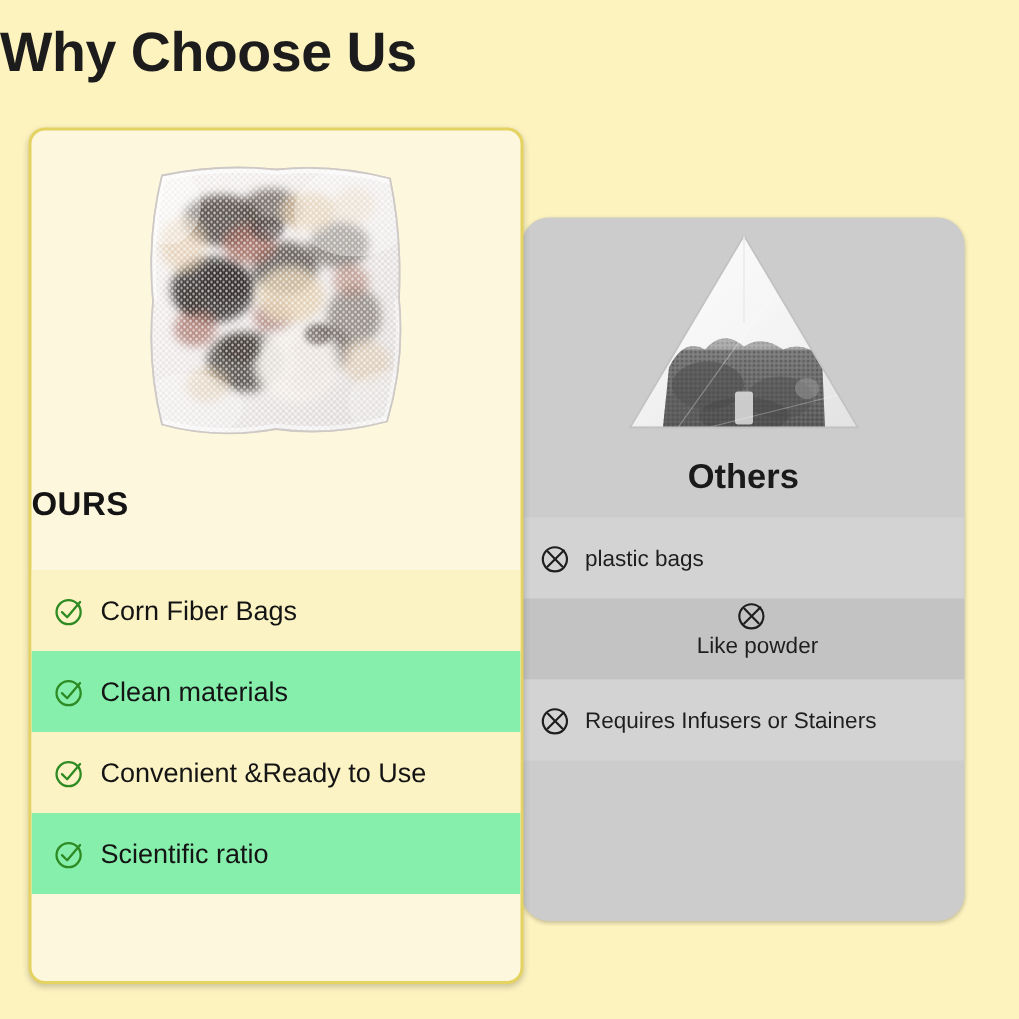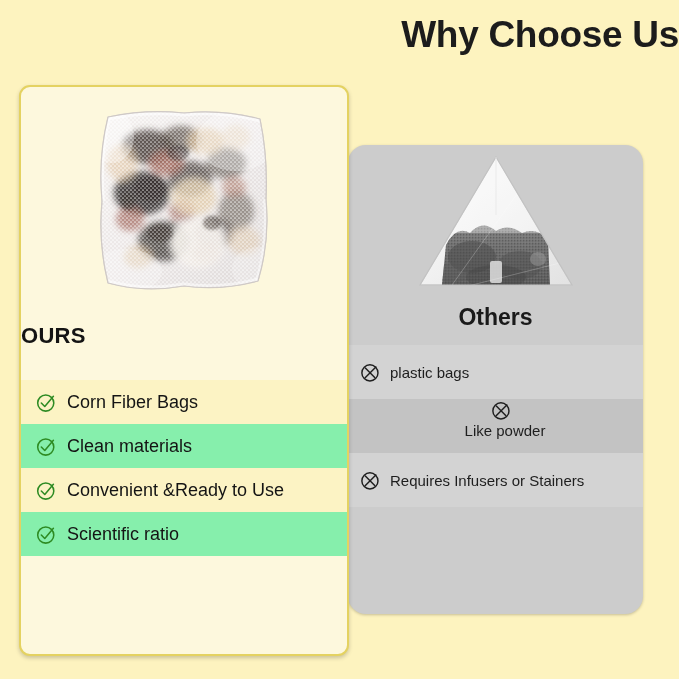--- a/index.html
+++ b/index.html
@@ -14,21 +14,21 @@
     overflow: hidden;
     position: relative;
   }
 
   
   .page-title {
     position: absolute;
     top: 14px;
     left: 0;
     width: 679px;
-    text-align: right;
+    text-align: left;
     font-size: 37px;
     font-weight: bold;
     color: #1c1c1c;
     letter-spacing: -0.3px;
     font-family: "Liberation Sans", sans-serif;
   }
 
   
   .compare-area {
     position: absolute;
@@ -126,21 +126,21 @@
     color: #141414;
     letter-spacing: 0.3px;
   }
   .ours-rows {
     position: absolute;
     top: 293px;
     left: 0;
     width: 326px;
   }
   .row-our {
-    height: 44px;
+    height: 54px;
     display: flex;
     align-items: center;
     padding-left: 14px;
     box-sizing: border-box;
   }
   .row-our.shade-a { background: #fcf3c4; }
   .row-our.shade-b { background: #86efac; }
   .row-our .row-label {
     font-size: 18px;
     color: #141414;

